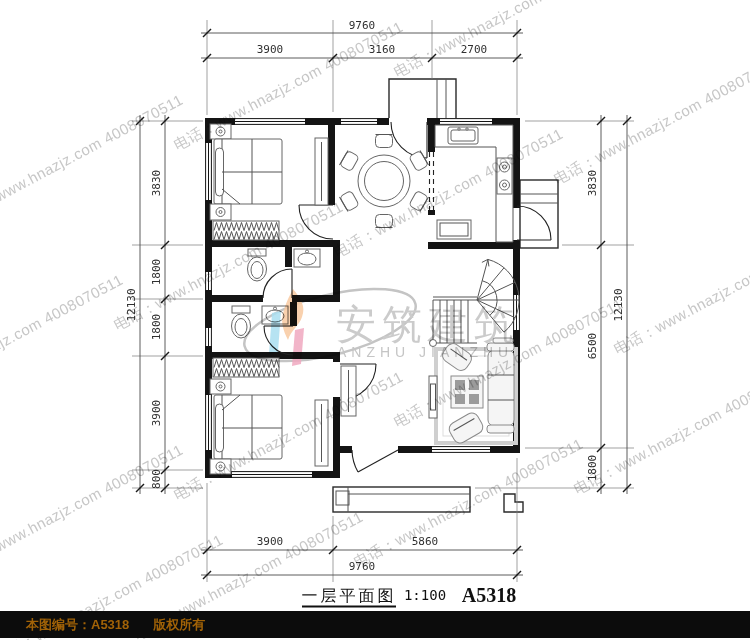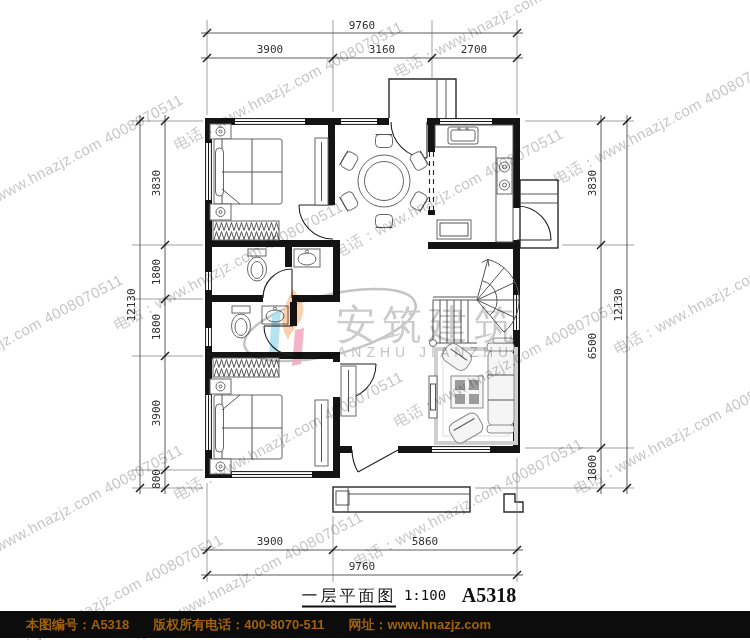--- a/index.html
+++ b/index.html
@@ -472,19 +472,15 @@
     <text class="logo-cn" x="336" y="338">安筑建筑</text>
     <text class="logo-en" x="337" y="357">ANZHU JIANZHU</text>
   </svg>
 </div>
 
 <div class="footer">
   <div class="grp">
     <span>本图编号：A5318</span>
     <span>版权所有</span>
   </div>
-  <div class="grp">
-    <span>电话：400-8070-511</span>
-    <span>网址：www.hnazjz.com</span>
-  </div>
 </div>
 
 </div>
 
 </body></html>

